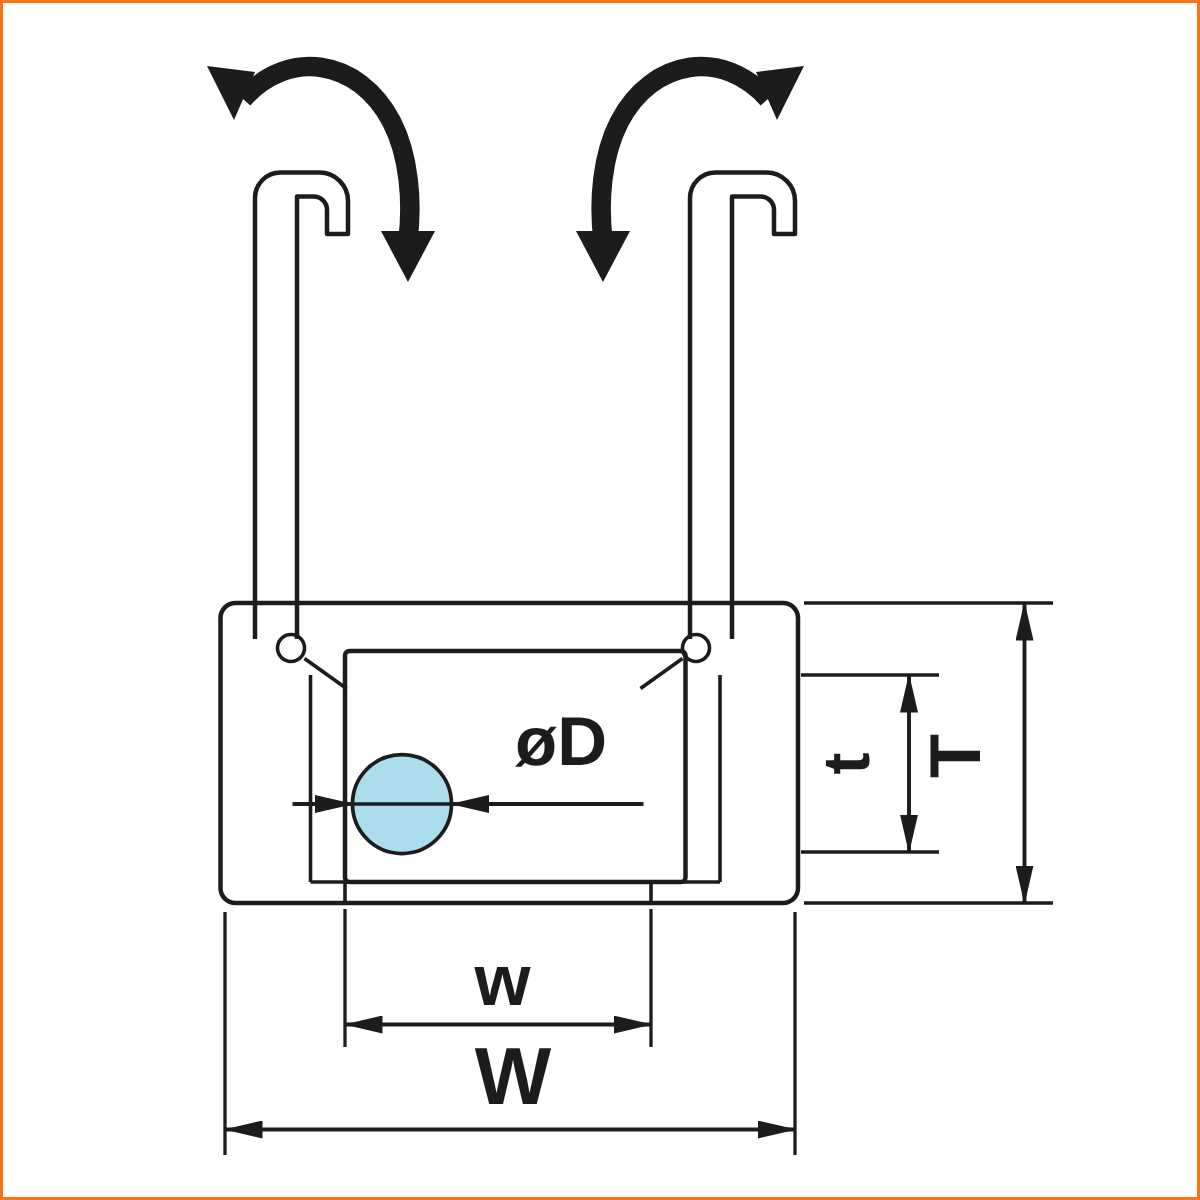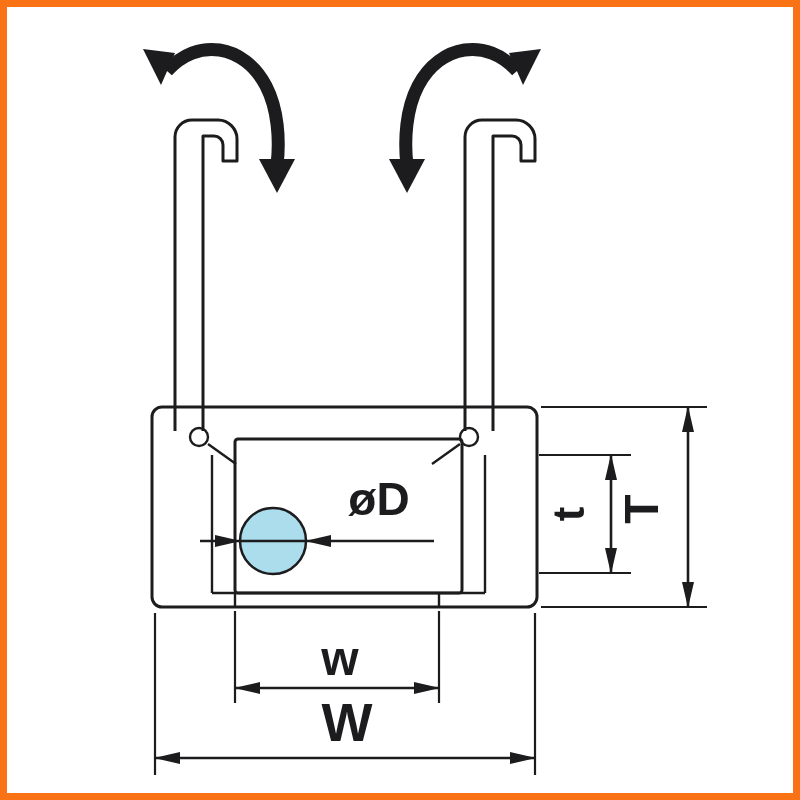--- a/index.html
+++ b/index.html
@@ -1,20 +1,20 @@
 <!DOCTYPE html>
 <html><head>
 <meta charset="utf-8">
 <style>
   html, body { margin: 0; padding: 0; background: #ffffff; }
   .canvas {
     width: 800px; height: 800px;
     box-sizing: border-box;
     background: #ffffff;
-    border: 7px solid #f97316;
+    border: 2px solid #f97316;
     position: relative;
     font-family: "Liberation Sans", sans-serif;
   }
   svg { display: block; }
   svg text {
     stroke: none;
     font-family: "Liberation Sans", sans-serif;
     font-weight: 600;
   }
   .profile { fill: none; stroke-width: 3; stroke-linejoin: round; }

